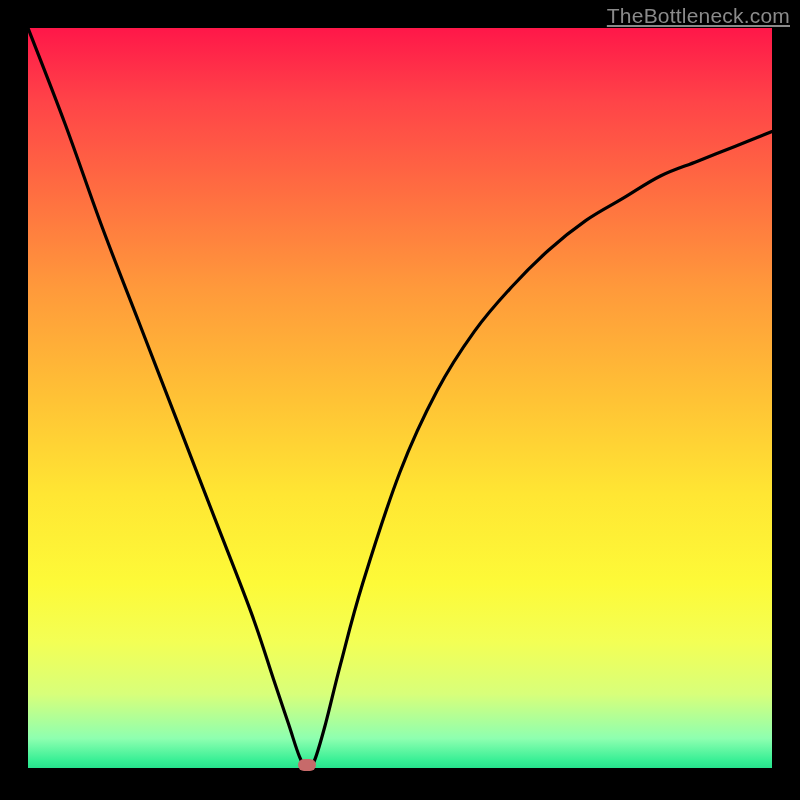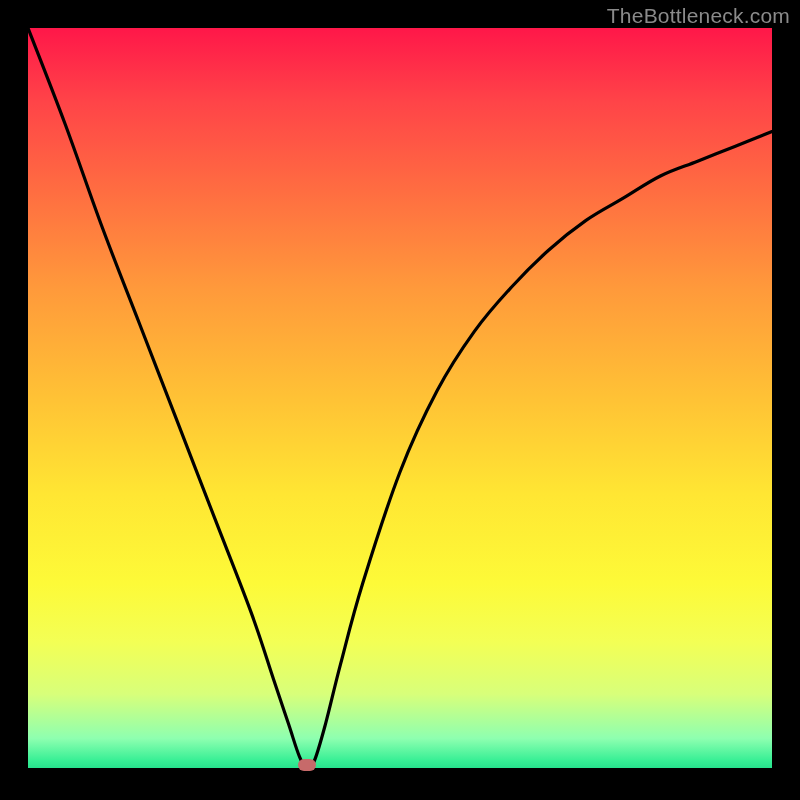--- a/index.html
+++ b/index.html
@@ -51,20 +51,21 @@
   }
   .watermark {
     position: absolute;
     top: 4px;
     right: 10px;
     color: #8a8a8a;
     font-size: 21px;
     font-weight: 500;
     letter-spacing: 0.2px;
     user-select: none;
+    text-decoration: underline;
   }
   svg.curve {
     position: absolute;
     top: 0;
     left: 0;
     width: 100%;
     height: 100%;
   }
   .marker {
     position: absolute;

